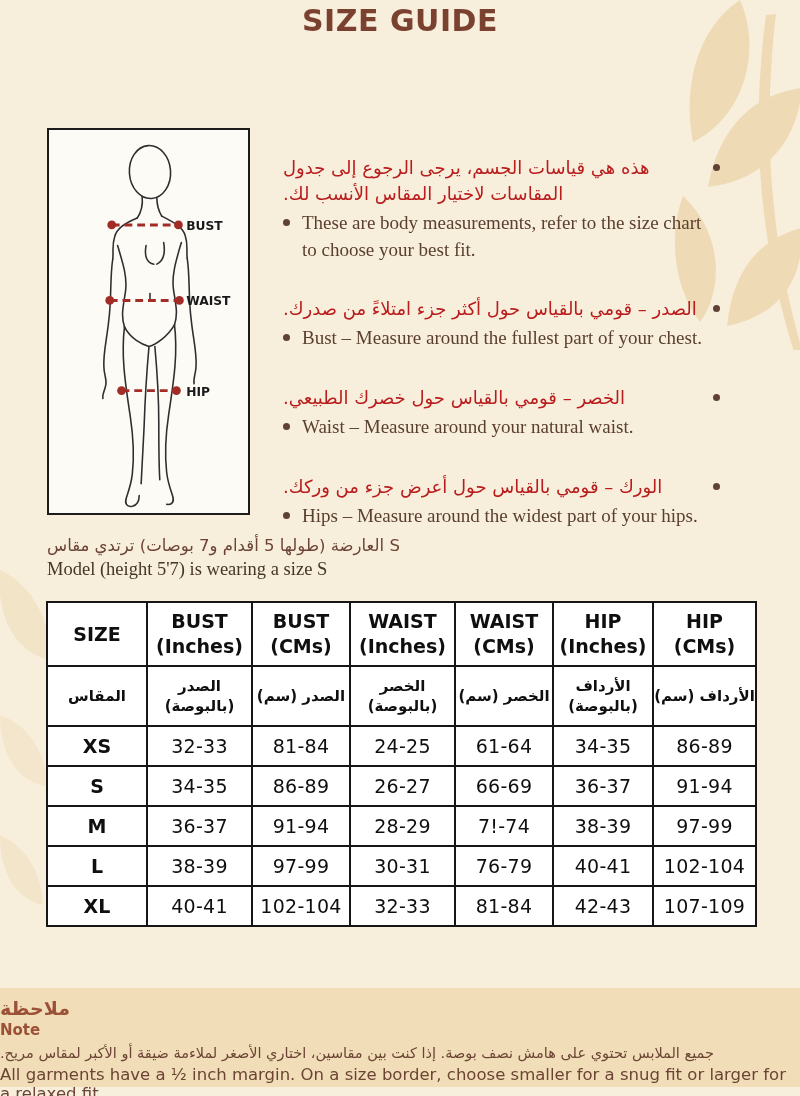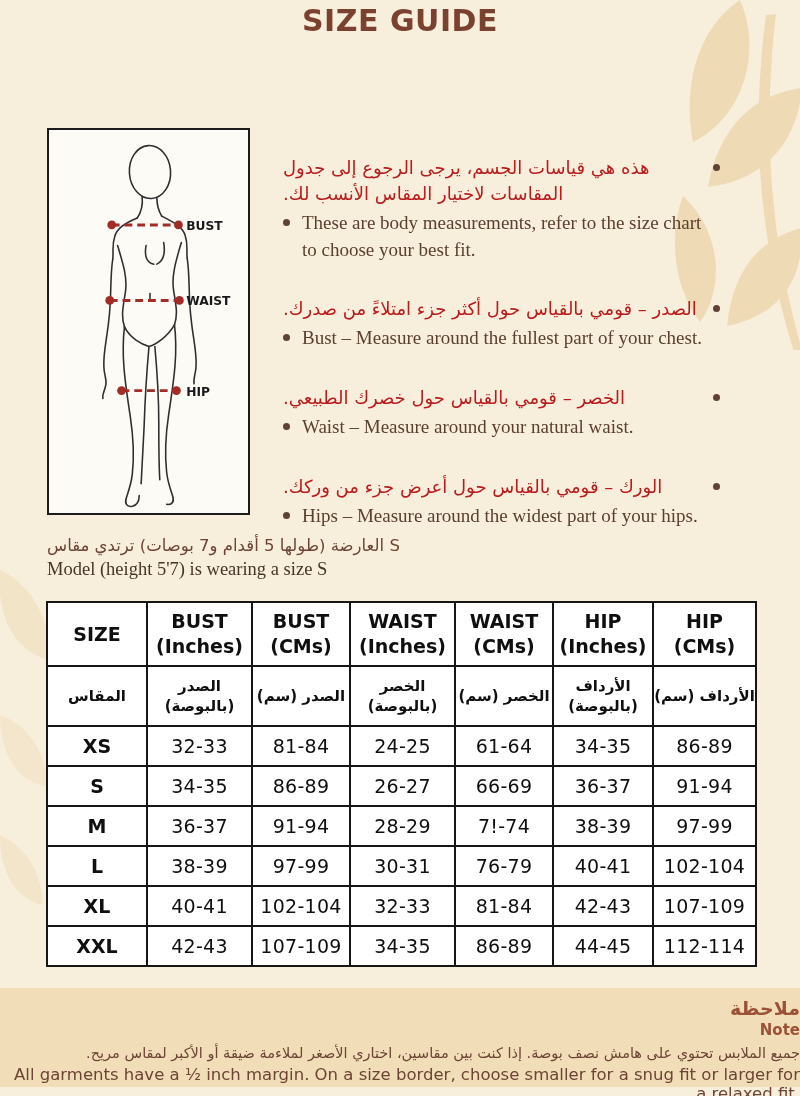--- a/index.html
+++ b/index.html
@@ -45,21 +45,21 @@
     border:2px solid #161616;background:#ffffff;text-align:center;
     vertical-align:middle;padding:0;color:#0f0f0f;}
   .size-table .h-en{height:62px;font-size:19px;font-weight:700;line-height:1.3;}
   .size-table .h-ar{height:58px;font-size:15px;font-weight:700;direction:rtl;line-height:1.35;}
   .size-table tbody tr{height:40px;}
   .size-table tbody th{font-size:19px;font-weight:700;}
   .size-table tbody td{font-size:19px;font-weight:500;letter-spacing:0.3px;}
 
   
   .note-band{position:absolute;left:0;top:985px;width:800px;height:99px;
-    background:#f1deb8;text-align:right;}
+    background:#f1deb8;text-align:left;}
   .note-title-ar{font-size:19px;font-weight:700;color:#9b5138;padding-top:9px;direction:rtl;}
   .note-title-en{font-size:15px;font-weight:700;color:#9b5138;margin-top:2px;}
   .note-body-ar{font-size:14.5px;color:#6b4434;margin-top:6px;direction:rtl;}
   .note-body-en{font-size:16.5px;color:#6b4434;margin-top:4px;}
 </style>
 </head>
 <body>
 
 <svg class="decor" style="right:0;top:0;" width="210" height="350" viewBox="0 0 210 350">
   <g fill="#eedbb6">
@@ -253,29 +253,20 @@
         </tr>
         <tr>
           <th>XL</th>
           <td>40-41</td>
           <td>102-104</td>
           <td>32-33</td>
           <td>81-84</td>
           <td>42-43</td>
           <td>107-109</td>
         </tr>
-        <tr>
-          <th>XXL</th>
-          <td>42-43</td>
-          <td>107-109</td>
-          <td>34-35</td>
-          <td>86-89</td>
-          <td>44-45</td>
-          <td>112-114</td>
-        </tr>
       </tbody>
   </table>
 
   <div class="note-band">
     <div class="note-title-ar">ملاحظة</div>
     <div class="note-title-en">Note</div>
     <div class="note-body-ar">جميع الملابس تحتوي على هامش نصف بوصة. إذا كنت بين مقاسين، اختاري الأصغر لملاءمة ضيقة أو الأكبر لمقاس مريح.</div>
     <div class="note-body-en">All garments have a ½ inch margin. On a size border, choose smaller for a snug fit or larger for a relaxed fit.</div>
   </div>
 </div>

